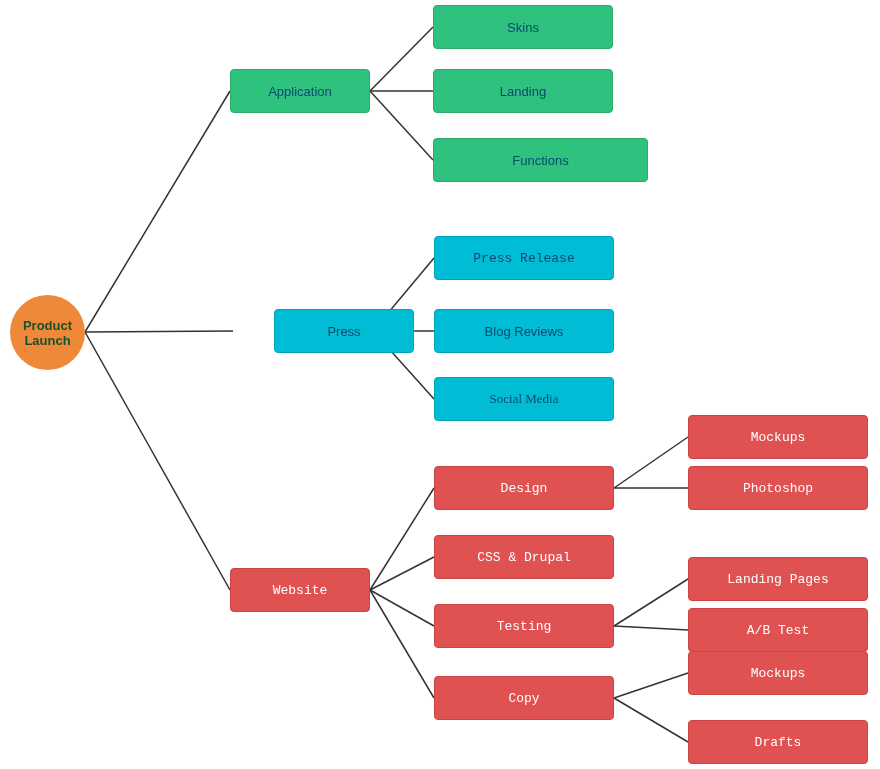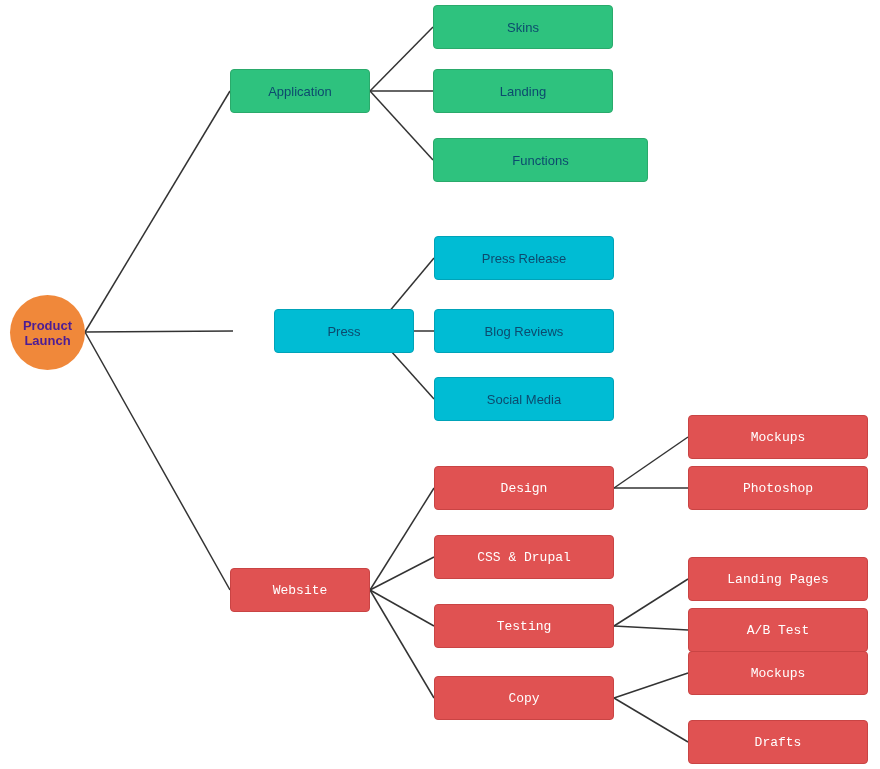--- a/index.html
+++ b/index.html
@@ -35,21 +35,21 @@
       text-align: center;
       cursor: pointer;
       border-radius: 4px;
       font-size: 13px;
       color: #0c4a6e;
     }
 
     .node-circle {
       border-radius: 50%;
       background: #f0883a;
-      color: #4c1d95;
+      color: #14532d;
       font-weight: bold;
       font-size: 13px;
     }
 
     .node-green {
       background: #2ec27e;
       border: 1px solid #2aaa6b;
     }
 
     .node-cyan {
@@ -115,25 +115,25 @@
   <div class="node node-green" style="left:230px; top:69px; width:140px; height:44px;">Application</div>
 
   <div class="node node-green" style="left:433px; top:5px; width:180px; height:44px;">Skins</div>
 
   <div class="node node-green" style="left:433px; top:69px; width:180px; height:44px;">Landing</div>
 
   <div class="node node-green" style="left:433px; top:138px; width:215px; height:44px;">Functions</div>
 
   <div class="node node-cyan" style="left:233px; top:309px; width:140px; height:44px;margin-left:41px;">Press</div>
 
-  <div class="node node-cyan" style="left:434px; top:236px; width:180px; height:44px;">Press Release</div>
+  <div class="node node-cyan" style="left:434px; top:236px; width:180px; height:44px;font-family:Liberation Mono, monospace;">Press Release</div>
 
   <div class="node node-cyan" style="left:434px; top:309px; width:180px; height:44px;">Blog Reviews</div>
 
-  <div class="node node-cyan" style="left:434px; top:377px; width:180px; height:44px;">Social Media</div>
+  <div class="node node-cyan" style="left:434px; top:377px; width:180px; height:44px;font-family:Liberation Serif, serif;">Social Media</div>
 
   <div class="node node-red" style="left:230px; top:568px; width:140px; height:44px;">Website</div>
 
   <div class="node node-red" style="left:434px; top:466px; width:180px; height:44px;">Design</div>
 
   <div class="node node-red" style="left:434px; top:535px; width:180px; height:44px;">CSS &amp; Drupal</div>
 
   <div class="node node-red" style="left:434px; top:604px; width:180px; height:44px;">Testing</div>
 
   <div class="node node-red" style="left:434px; top:676px; width:180px; height:44px;">Copy</div>

